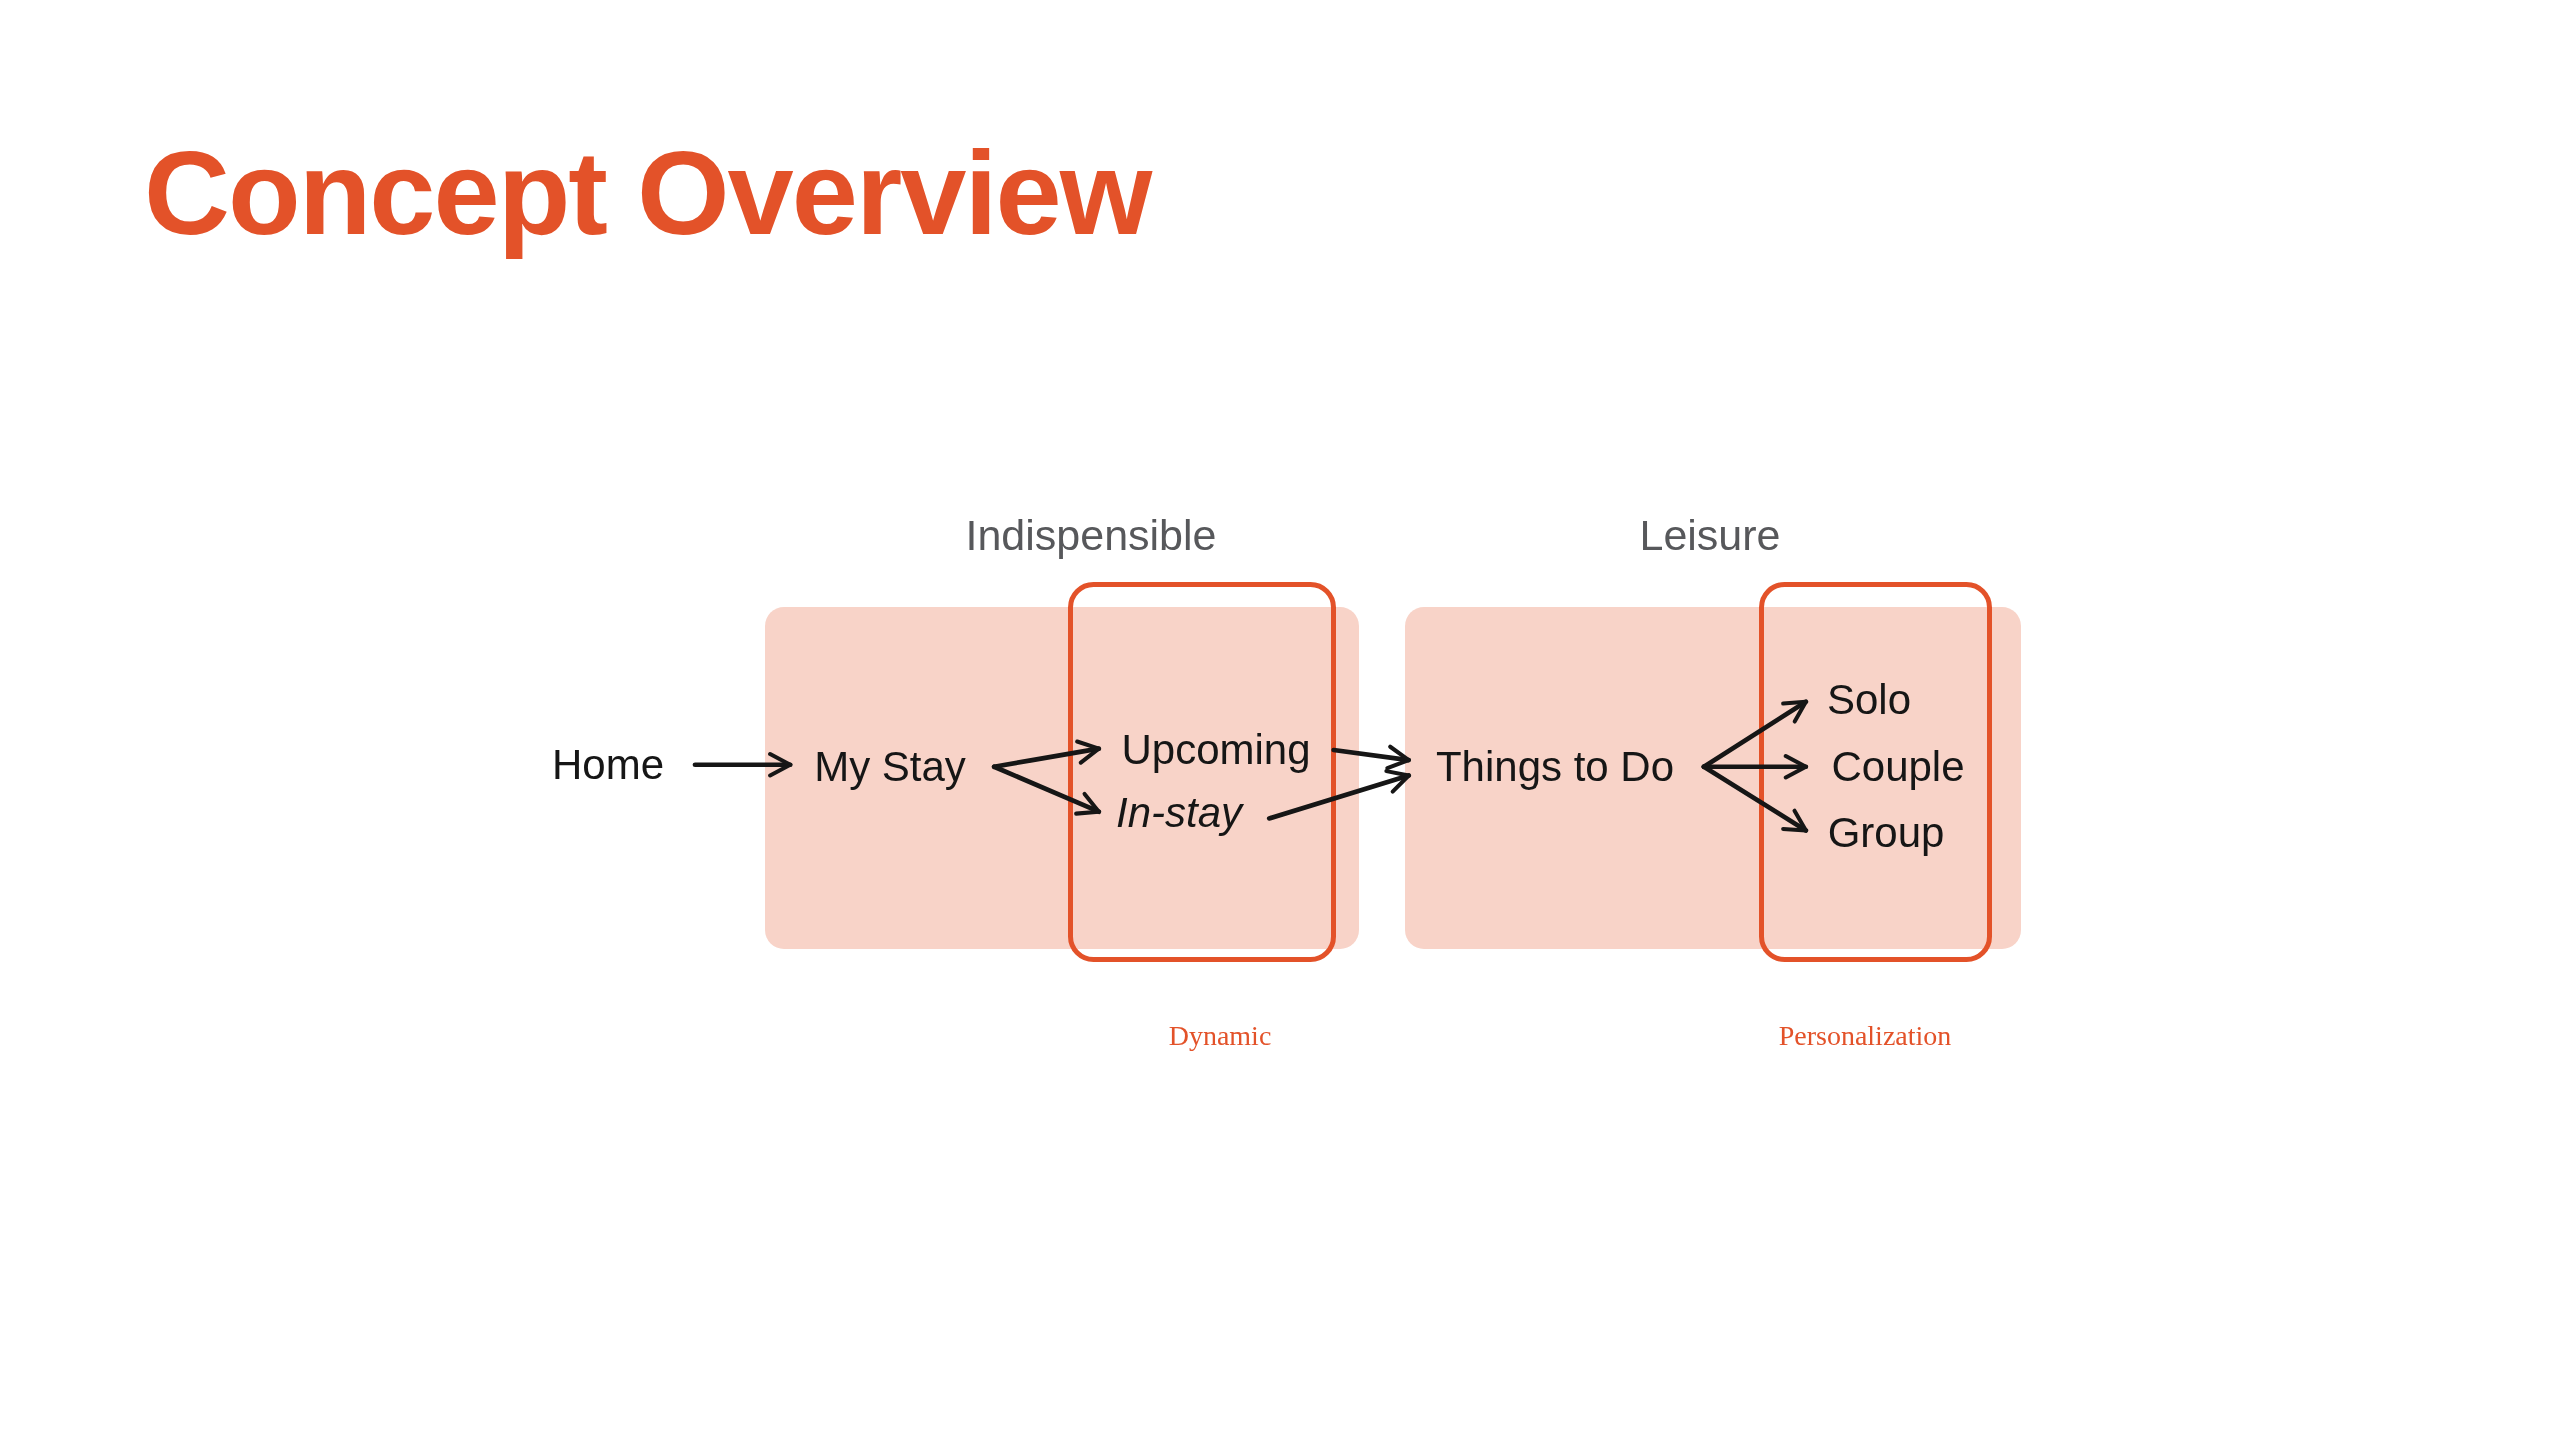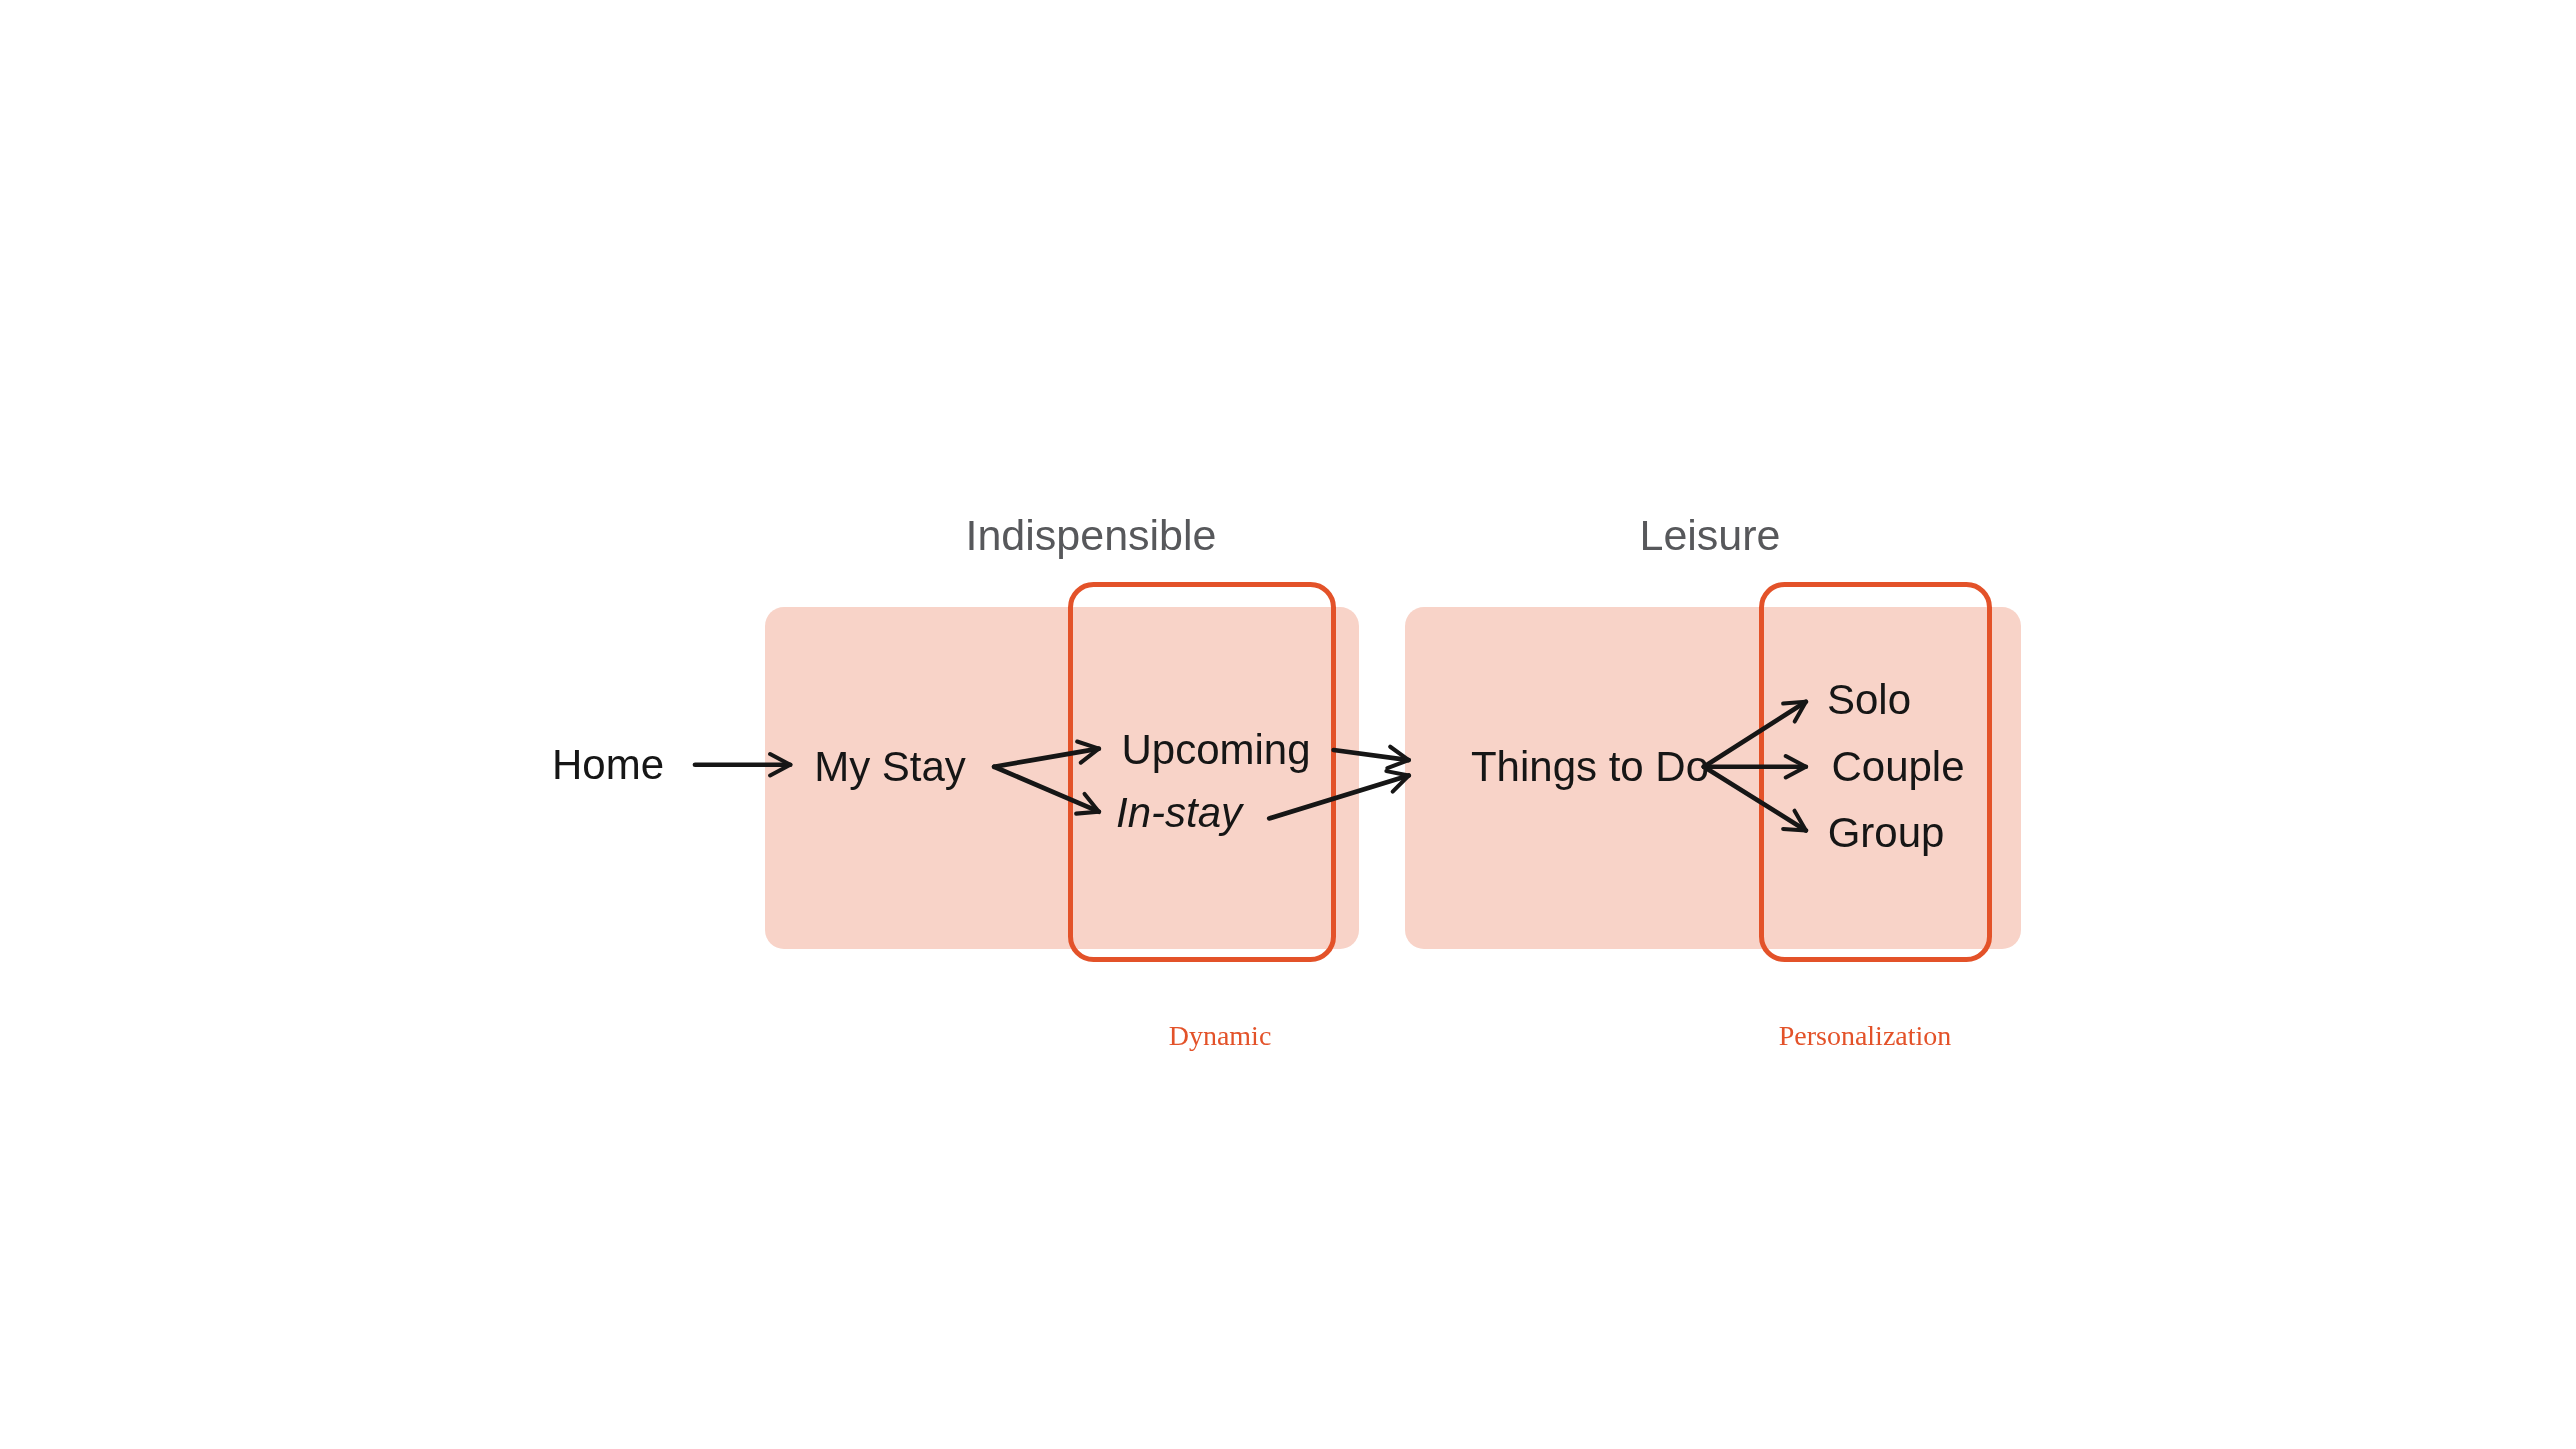--- a/index.html
+++ b/index.html
@@ -83,37 +83,38 @@
     position:absolute;
     transform:translate(-50%,-50%);
     font-size:42px;
     color:var(--ink);
     white-space:nowrap;
   }
   .node.home{left:608px;top:765px;}
   .node.my-stay{left:890px;top:767px;}
   .node.upcoming{left:1216px;top:750px;}
   .node.in-stay{left:1179px;top:813px;font-style:italic;}
-  .node.things-to-do{left:1555px;top:767px;margin-left:35px;}
+  .node.things-to-do{left:1555px;top:767px;}
   .node.solo{left:1869px;top:700px;}
   .node.couple{left:1898px;top:767px;}
   .node.group{left:1886px;top:833px;}
   .arrows{
     position:absolute;
     left:0;top:0;
     width:2576px;
     height:1449px;
     pointer-events:none;
   }
 </style>
 </head>
 <body>
 
 <div class="page">
 
+  <h1 class="page-title">Concept Overview</h1>
 
   <div class="group-label indispensible">Indispensible</div>
   <div class="group-label leisure">Leisure</div>
 
   <div class="highlight one"></div>
   <div class="highlight two"></div>
 
   <div class="frame dynamic"></div>
   <div class="frame personalization"></div>
 

